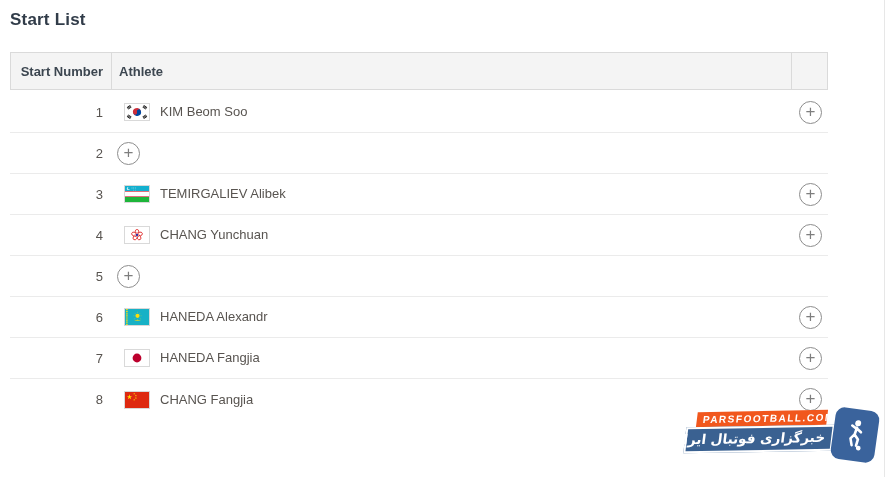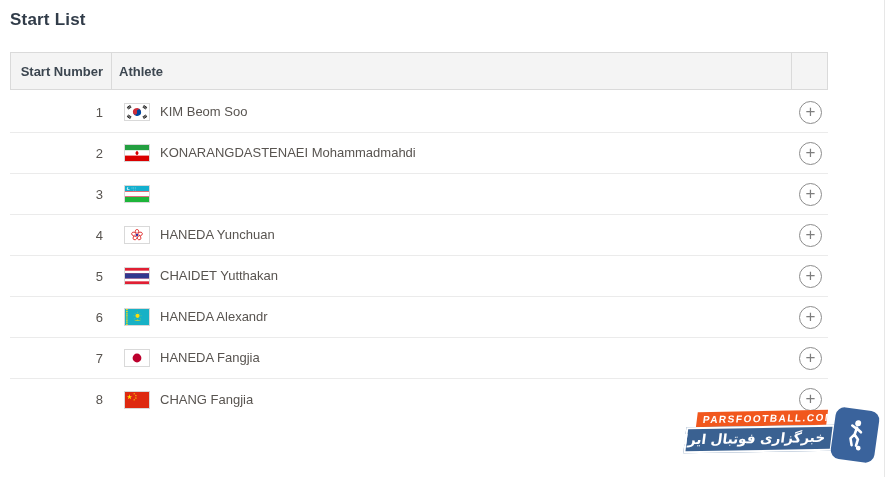--- a/index.html
+++ b/index.html
@@ -122,32 +122,20 @@
     </div>
     <div class="td-act">
       <button class="plus-btn">
         <span class="plus-glyph">+</span>
       </button>
     </div>
   </div>
 
   <div class="tr">
     <div class="td td-num">2</div>
-    <div class="td-ath">
-      <span class="flag" title="Iran">
-            <svg width="24" height="16" viewBox="0 0 24 16">
-    <rect width="24" height="5.4" fill="#239f40"></rect>
-    <rect y="5.4" width="24" height="5.2" fill="#fff"></rect>
-    <rect y="10.6" width="24" height="5.4" fill="#da0000"></rect>
-    <path d="M12 5.9c-1.2.45-1.85 1.65-1.4 2.85.33.9 1.07 1.45 1.4 1.45.33 0 1.07-.55 1.4-1.45.45-1.2-.2-2.4-1.4-2.85z" fill="#da0000"></path>
-    <rect x="11.8" y="5.7" width="0.4" height="1.1" fill="#da0000"></rect>
-  </svg>
-          </span>
-      <span class="name">KONARANGDASTENAEI Mohammadmahdi</span>
-    </div>
     <div class="td-act">
       <button class="plus-btn">
         <span class="plus-glyph">+</span>
       </button>
     </div>
   </div>
 
   <div class="tr">
     <div class="td td-num">3</div>
     <div class="td-ath">
@@ -165,20 +153,21 @@
                 <circle cx="8.6" cy="1.3" r="0.3"></circle>
                 <circle cx="10.2" cy="1.3" r="0.3"></circle>
       <circle cx="7" cy="2.7" r="0.3"></circle>
                 <circle cx="8.6" cy="2.7" r="0.3"></circle>
                 <circle cx="10.2" cy="2.7" r="0.3"></circle>
       <circle cx="8.6" cy="4.1" r="0.3"></circle>
                 <circle cx="10.2" cy="4.1" r="0.3"></circle>
     </g>
   </svg>
           </span>
+      <span class="name">TEMIRGALIEV Alibek</span>
     </div>
     <div class="td-act">
       <button class="plus-btn">
         <span class="plus-glyph">+</span>
       </button>
     </div>
   </div>
 
   <div class="tr">
     <div class="td td-num">4</div>
@@ -193,42 +182,31 @@
         <ellipse cx="0" cy="-2.7" rx="1.9" ry="2.9" transform="rotate(144)"></ellipse>
         <ellipse cx="0" cy="-2.7" rx="1.9" ry="2.9" transform="rotate(216)"></ellipse>
         <ellipse cx="0" cy="-2.7" rx="1.9" ry="2.9" transform="rotate(288)"></ellipse>
       </g>
       <circle r="2" fill="#fff" stroke="#d80000" stroke-width="0.5"></circle>
       <circle r="1.2" fill="#000095"></circle>
       <circle r="0.5" fill="#fff"></circle>
     </g>
   </svg>
           </span>
-      <span class="name">HANEDA Yunchuan</span>
+      <span class="name">CHANG Yunchuan</span>
     </div>
     <div class="td-act">
       <button class="plus-btn">
         <span class="plus-glyph">+</span>
       </button>
     </div>
   </div>
 
   <div class="tr">
     <div class="td td-num">5</div>
-    <div class="td-ath">
-      <span class="flag" title="Thailand">
-            <svg width="24" height="16" viewBox="0 0 24 16">
-    <rect width="24" height="16" fill="#e01f33"></rect>
-    <rect y="2.67" width="24" height="2.66" fill="#fff"></rect>
-    <rect y="5.33" width="24" height="5.34" fill="#30388f"></rect>
-    <rect y="10.67" width="24" height="2.66" fill="#fff"></rect>
-  </svg>
-          </span>
-      <span class="name">CHAIDET Yutthakan</span>
-    </div>
     <div class="td-act">
       <button class="plus-btn">
         <span class="plus-glyph">+</span>
       </button>
     </div>
   </div>
 
   <div class="tr">
     <div class="td td-num">6</div>
     <div class="td-ath">

